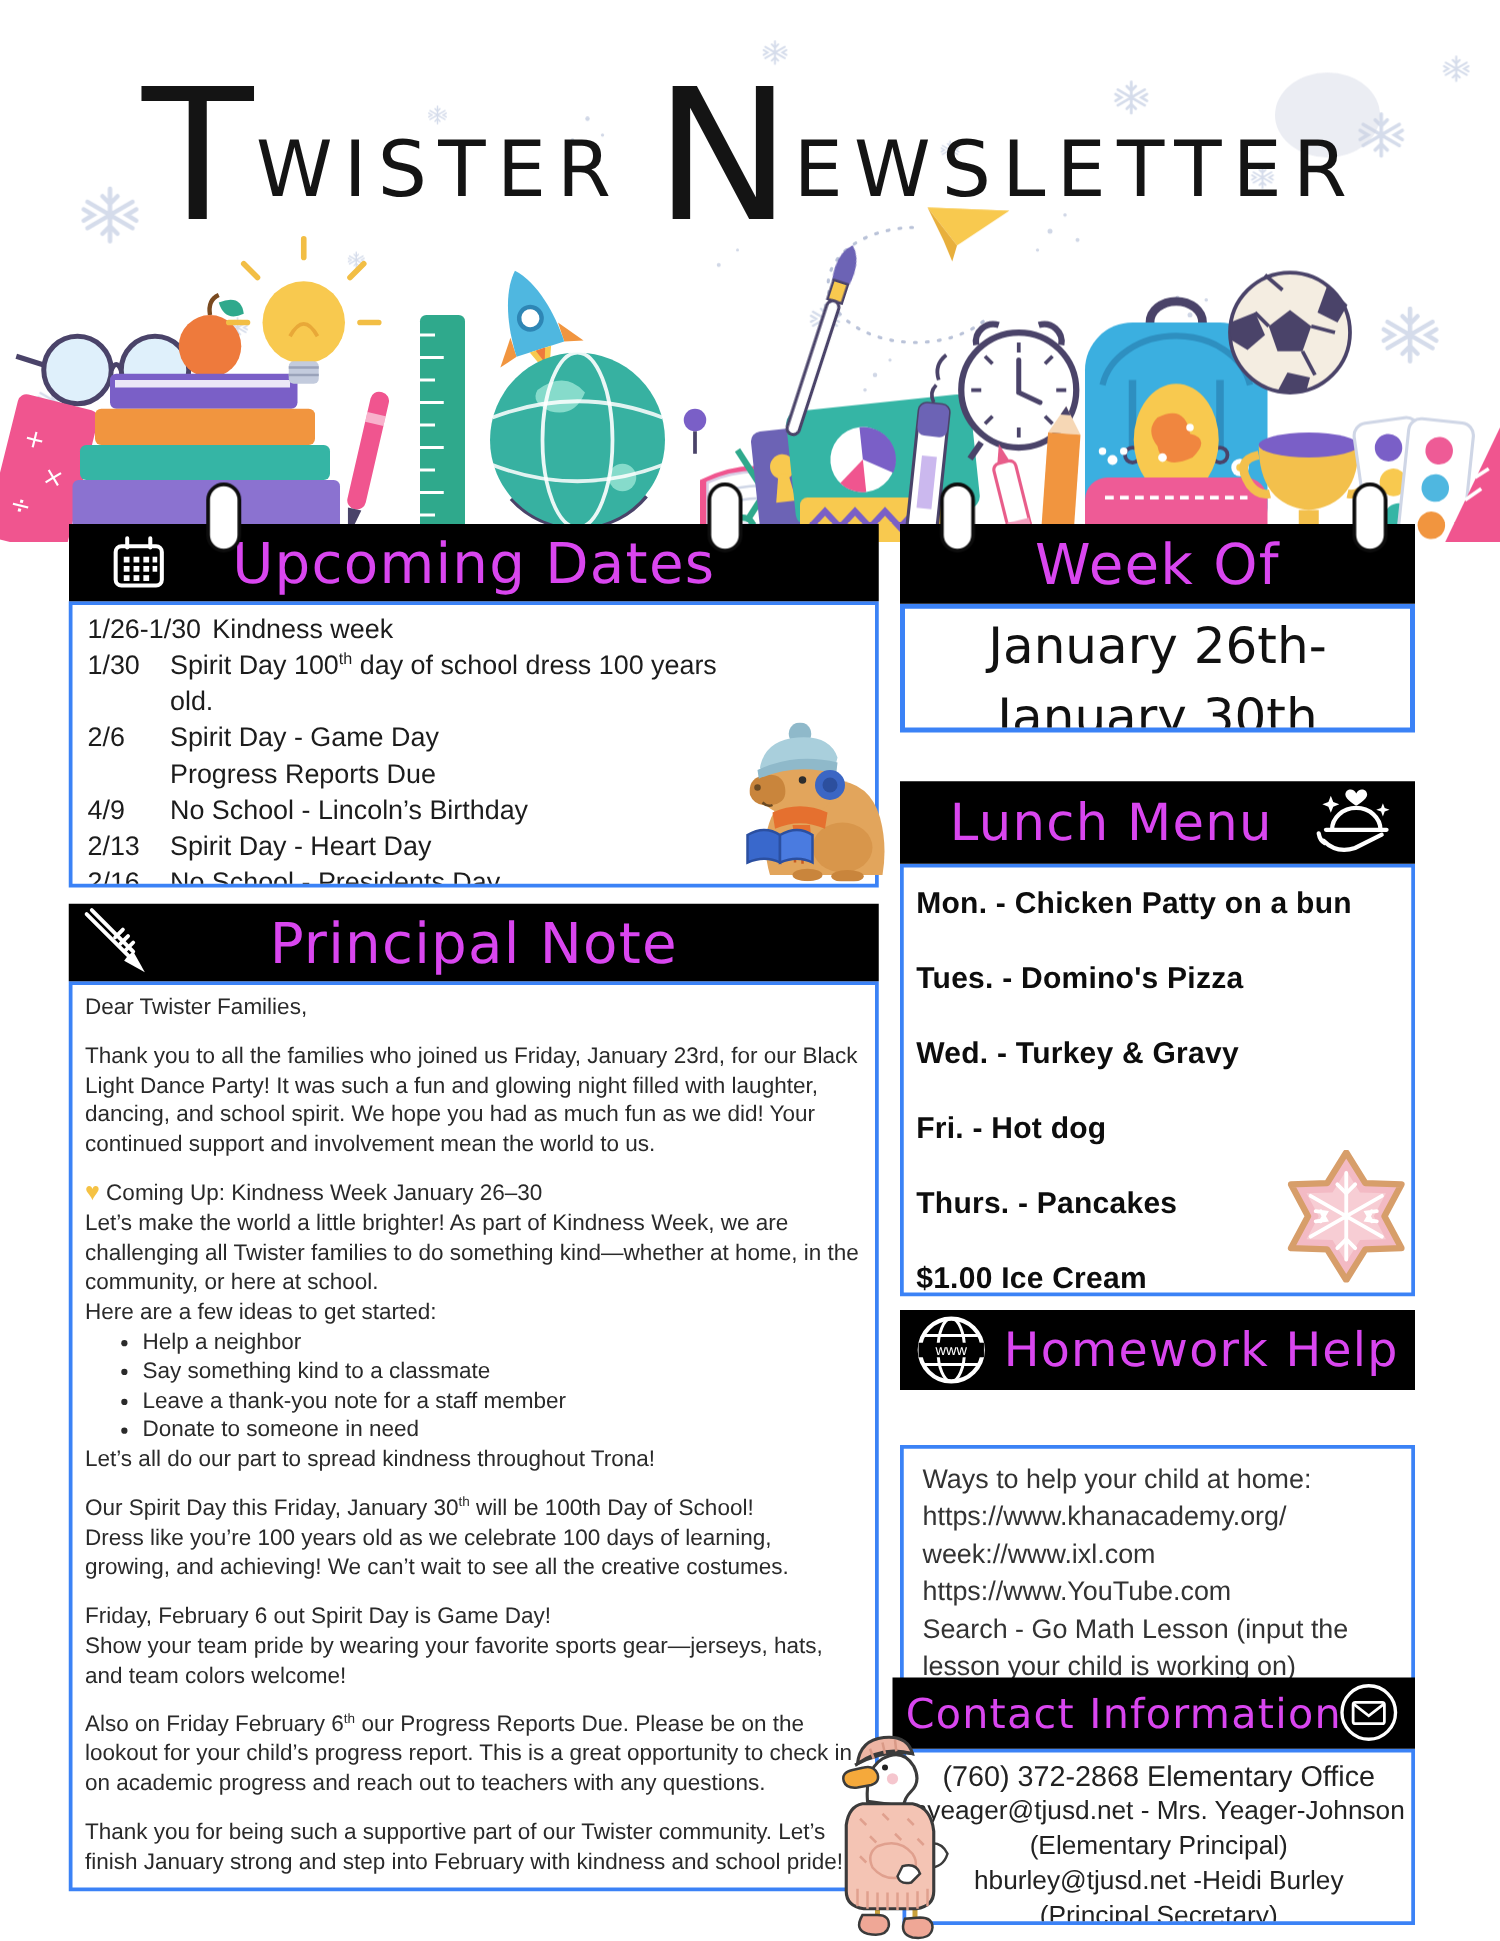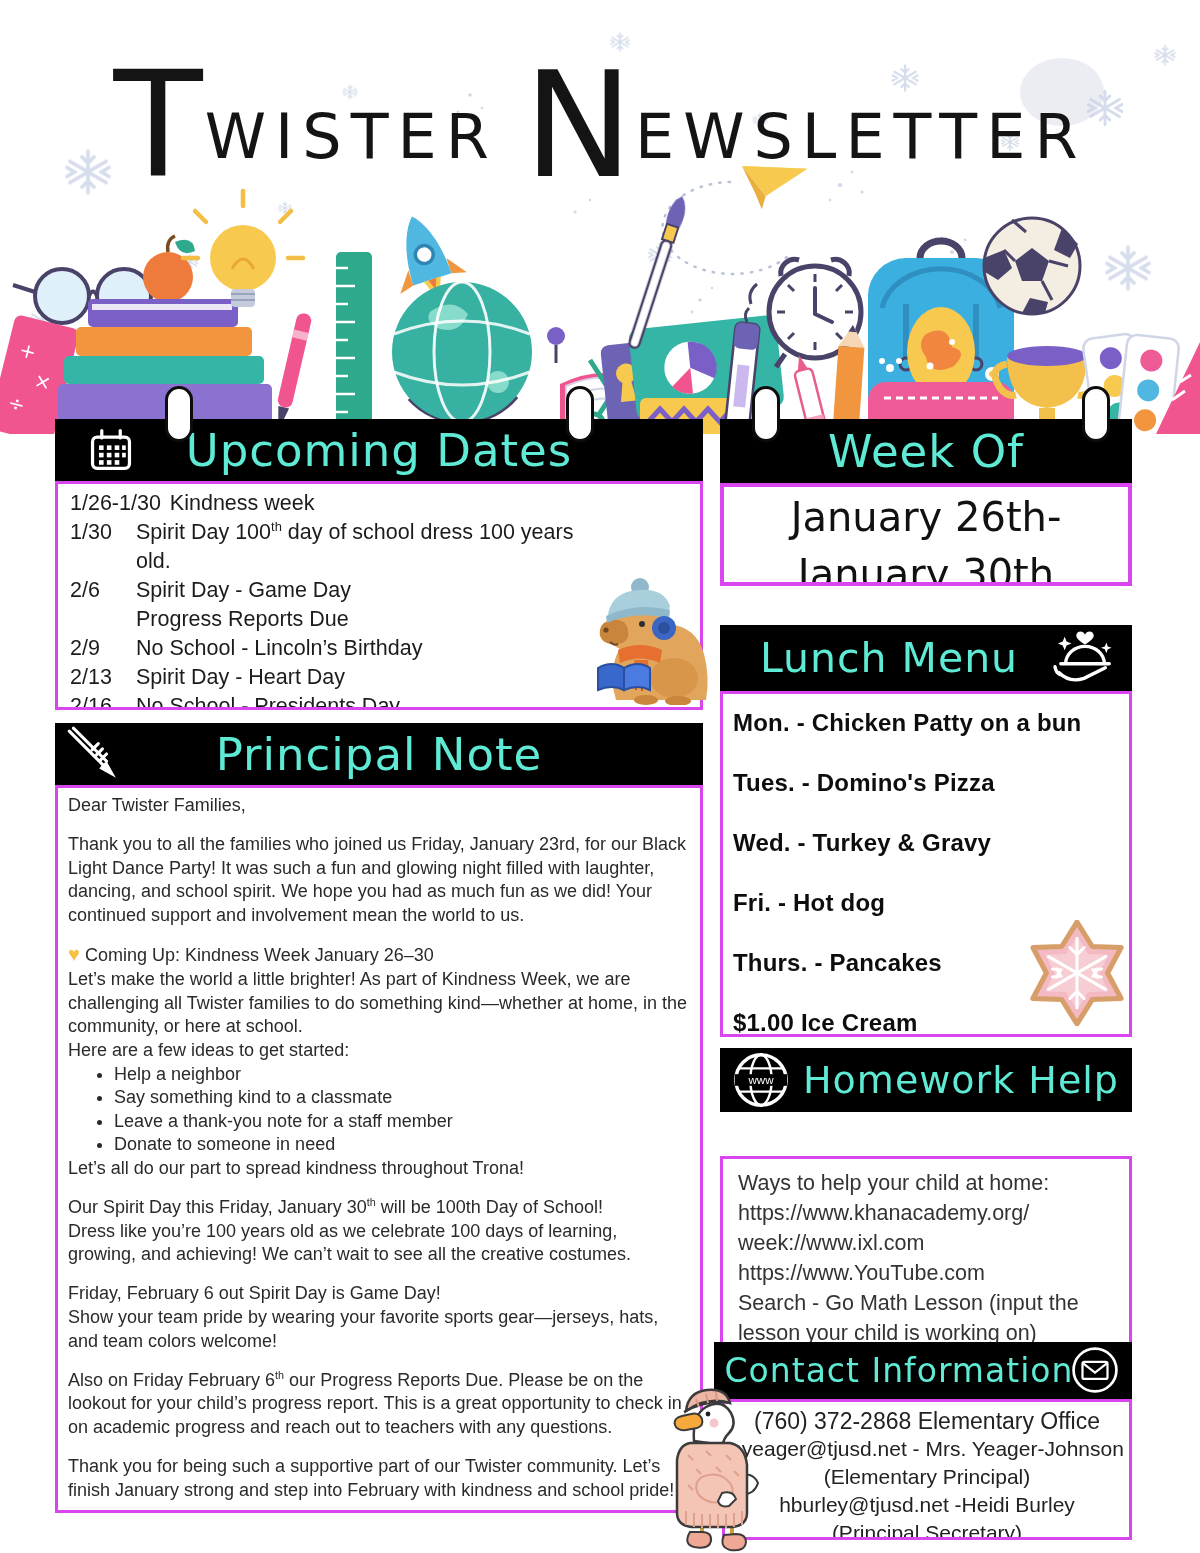--- a/index.html
+++ b/index.html
@@ -10,24 +10,24 @@
             font-family:"DejaVu Sans",sans-serif;white-space:nowrap;pointer-events:none;}
   .nl-title .cap{font-size:146px;line-height:1;vertical-align:-18px;letter-spacing:2px;}
   .nl-title .rest{font-size:62px;letter-spacing:9px;}
   .nl-title .w2{margin-left:26px;}
   
   .header-art{position:absolute;top:0;left:0;z-index:1;}
   
   .pill{position:absolute;width:28px;height:56px;background:#ffffff;border:3px solid #0d0d0d;
         border-radius:16px;z-index:5;box-sizing:border-box;}
   
-  .banner{position:absolute;background:#000000;color:#5eead4;display:flex;align-items:center;
+  .banner{position:absolute;background:#000000;color:#d946ef;display:flex;align-items:center;
           justify-content:center;z-index:2;}
   .banner .t{font-family:"DejaVu Sans",sans-serif;letter-spacing:1px;}
-  .box{position:absolute;background:#ffffff;border:3px solid #d946ef;box-sizing:border-box;
+  .box{position:absolute;background:#ffffff;border:3px solid #3b82f6;box-sizing:border-box;
        z-index:1;overflow:hidden;}
   .icon-abs{position:absolute;}
   
   #upcoming-banner{left:55px;top:419px;width:648px;height:62px;}
   #upcoming-banner .t{font-size:45px;}
   #upcoming-box{left:55px;top:481px;width:648px;height:229px;padding:5px 8px 0 12px;}
   .u-row{display:flex;font-size:21.5px;line-height:29px;font-weight:500;}
   .u-date{flex:0 0 66px;}
   .u-date.wide{flex:0 0 auto;margin-right:9px;}
   .u-body{flex:1;}
@@ -366,21 +366,21 @@
       </div>
     </div>
     <div class="u-row">
       <span class="u-date">2/6</span>
       <div class="u-body">
         <div>Spirit Day - Game Day</div>
         <div>Progress Reports Due</div>
       </div>
     </div>
     <div class="u-row">
-      <span class="u-date">2/9</span>
+      <span class="u-date">4/9</span>
       <span>No School - Lincoln’s Birthday</span>
     </div>
     <div class="u-row">
       <span class="u-date">2/13</span>
       <span>Spirit Day - Heart Day</span>
     </div>
     <div class="u-row">
       <span class="u-date">2/16</span>
       <span>No School - Presidents Day</span>
     </div>

